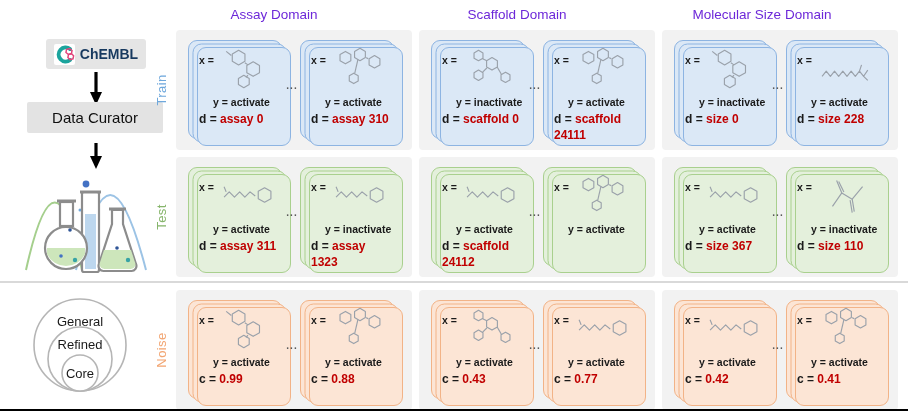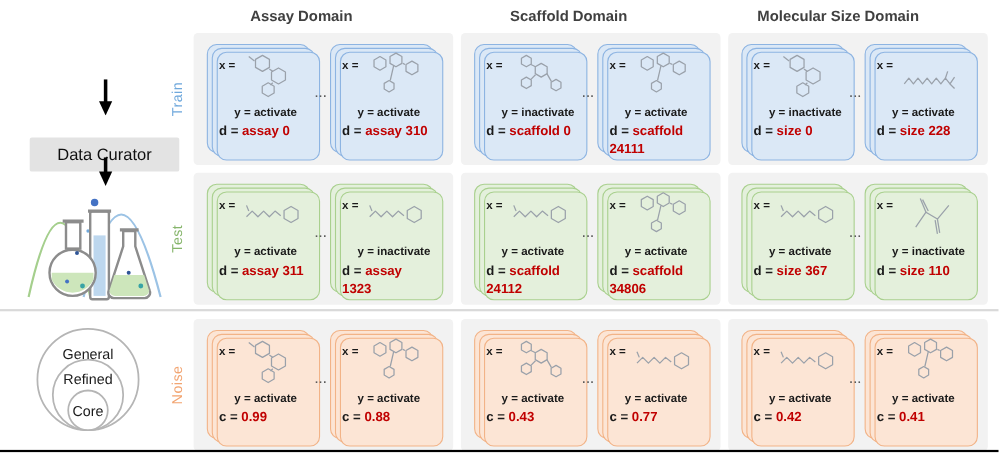--- a/index.html
+++ b/index.html
@@ -1,29 +1,29 @@
 <!DOCTYPE html>
 <html><head>
 <meta charset="utf-8">
 <style>
   html,body { margin:0; padding:0; background:#fff; }
   .stage { position:relative; width:908px; height:418px; background:#ffffff;
            font-family:"Liberation Sans", sans-serif; overflow:hidden; }
 
   .col-header { position:absolute; top:7px; transform:translateX(-50%);
-                font-size:13.5px; font-weight:700; color:#404040; white-space:nowrap; }
+                font-size:13.5px; font-weight:400; color:#6d28d9; white-space:nowrap; }
 
   .bottom-line { position:absolute; left:0; top:409px; width:908px; height:2px; background:#000; }
   .divider     { position:absolute; left:0; top:281px; width:908px; height:1.5px; background:#d9d9d9; }
 
   
   .badge { position:absolute; left:46px; top:39px; width:100px; height:30px; background:#e5e5e5;
            border-radius:3px; display:flex; align-items:center; justify-content:center; gap:5px; }
   .badge .lbl { font-size:14px; font-weight:700; color:#17395f; }
-  .curator { position:absolute; left:27px; top:125px; width:136px; height:31px; background:#e3e3e3;
+  .curator { position:absolute; left:27px; top:102px; width:136px; height:31px; background:#e3e3e3;
              border-radius:2px; display:flex; align-items:center; justify-content:center;
              font-size:15px; font-weight:500; color:#0f0f0f; }
   .arrow { position:absolute; }
   .flasks { position:absolute; left:20px; top:164px; }
   .venn   { position:absolute; left:18px; top:293px; }
   .venn text { font-size:13px; fill:#1a1a1a; font-family:"Liberation Sans",sans-serif; }
 
   
   .row-label { position:absolute; transform:translate(-50%,-50%) rotate(-90deg);
                font-size:13px; font-weight:500; letter-spacing:.4px; white-space:nowrap; }
@@ -48,20 +48,29 @@
 </style>
 </head>
 <body>
 
 <div class="stage">
 
   <div class="col-header" style="left:274px">Assay Domain</div>
   <div class="col-header" style="left:762px">Molecular Size Domain</div>
   <div class="col-header" style="left:517px">Scaffold Domain</div>
 
+  <div class="badge">
+    <svg width="21" height="21" viewBox="0 0 21 21">
+      <rect x="0" y="0" width="21" height="21" rx="2" fill="#ffffff"></rect>
+      <path d="M16,5 A7 7 0 1 0 16,16" fill="none" stroke="#1ba49d" stroke-width="4" stroke-linecap="round"></path>
+      <polygon points="12.5,5.5 15.5,4.5 18,6.5 17.5,9.5 14.5,10.5 12,8.5" fill="none" stroke="#e0457b" stroke-width="1.5"></polygon>
+      <polygon points="14.5,10.5 17.5,9.8 19.6,11.8 19,14.8 16,15.6 13.9,13.5" fill="none" stroke="#e0457b" stroke-width="1.5"></polygon>
+    </svg>
+    <span class="lbl">ChEMBL</span>
+  </div>
 
   <svg class="arrow" style="left:89px; top:72px" width="14" height="33" viewBox="0 0 14 33">
     <line x1="7" y1="0" x2="7" y2="22" stroke="#000" stroke-width="3.2"></line>
     <polygon points="1,20 13,20 7,33" fill="#000"></polygon>
   </svg>
 
   <div class="curator">
     <span>Data Curator</span>
   </div>
 
@@ -249,21 +258,20 @@
             <g fill="none" stroke="#9aa1aa" stroke-width="1.1" stroke-linejoin="round">
               <polygon points="16.2,14.0 11.0,17.0 5.8,14.0 5.8,8.0 11.0,5.0 16.2,8.0"></polygon>
               <polygon points="30.2,11.0 25.0,14.0 19.8,11.0 19.8,5.0 25.0,2.0 30.2,5.0"></polygon>
               <polygon points="44.2,18.0 39.0,21.0 33.8,18.0 33.8,12.0 39.0,9.0 44.2,12.0"></polygon>
               <polygon points="23.3,33.5 19.0,36.0 14.7,33.5 14.7,28.5 19.0,26.0 23.3,28.5"></polygon>
               <polyline points="23,13 20,26"></polyline>
               <polyline points="31,11 33,12"></polyline>
             </g>
           </svg>
           <span class="yl">y = activate</span>
-          <div class="dl"><span class="key">d = </span><span class="val">scaffold 34806</span></div>
         </div>
         <div class="ell">...</div>
       </div>
       <div class="panel" style="left: 662px; top: 157px; --fill: #e4f0dc; --border: #a9d08e;">
         <div class="card c1">
           <span class="xl">x =</span>
           <svg class="mol" viewBox="0 0 52 42">
             <g fill="none" stroke="#9aa1aa" stroke-width="1.1" stroke-linejoin="round">
               <polyline points="2,23 7,18 12,23 17,18 22,23 27,18 32,22"></polyline>
               <polygon points="47.1,24.5 41.0,28.0 34.9,24.5 34.9,17.5 41.0,14.0 47.1,17.5"></polygon>

